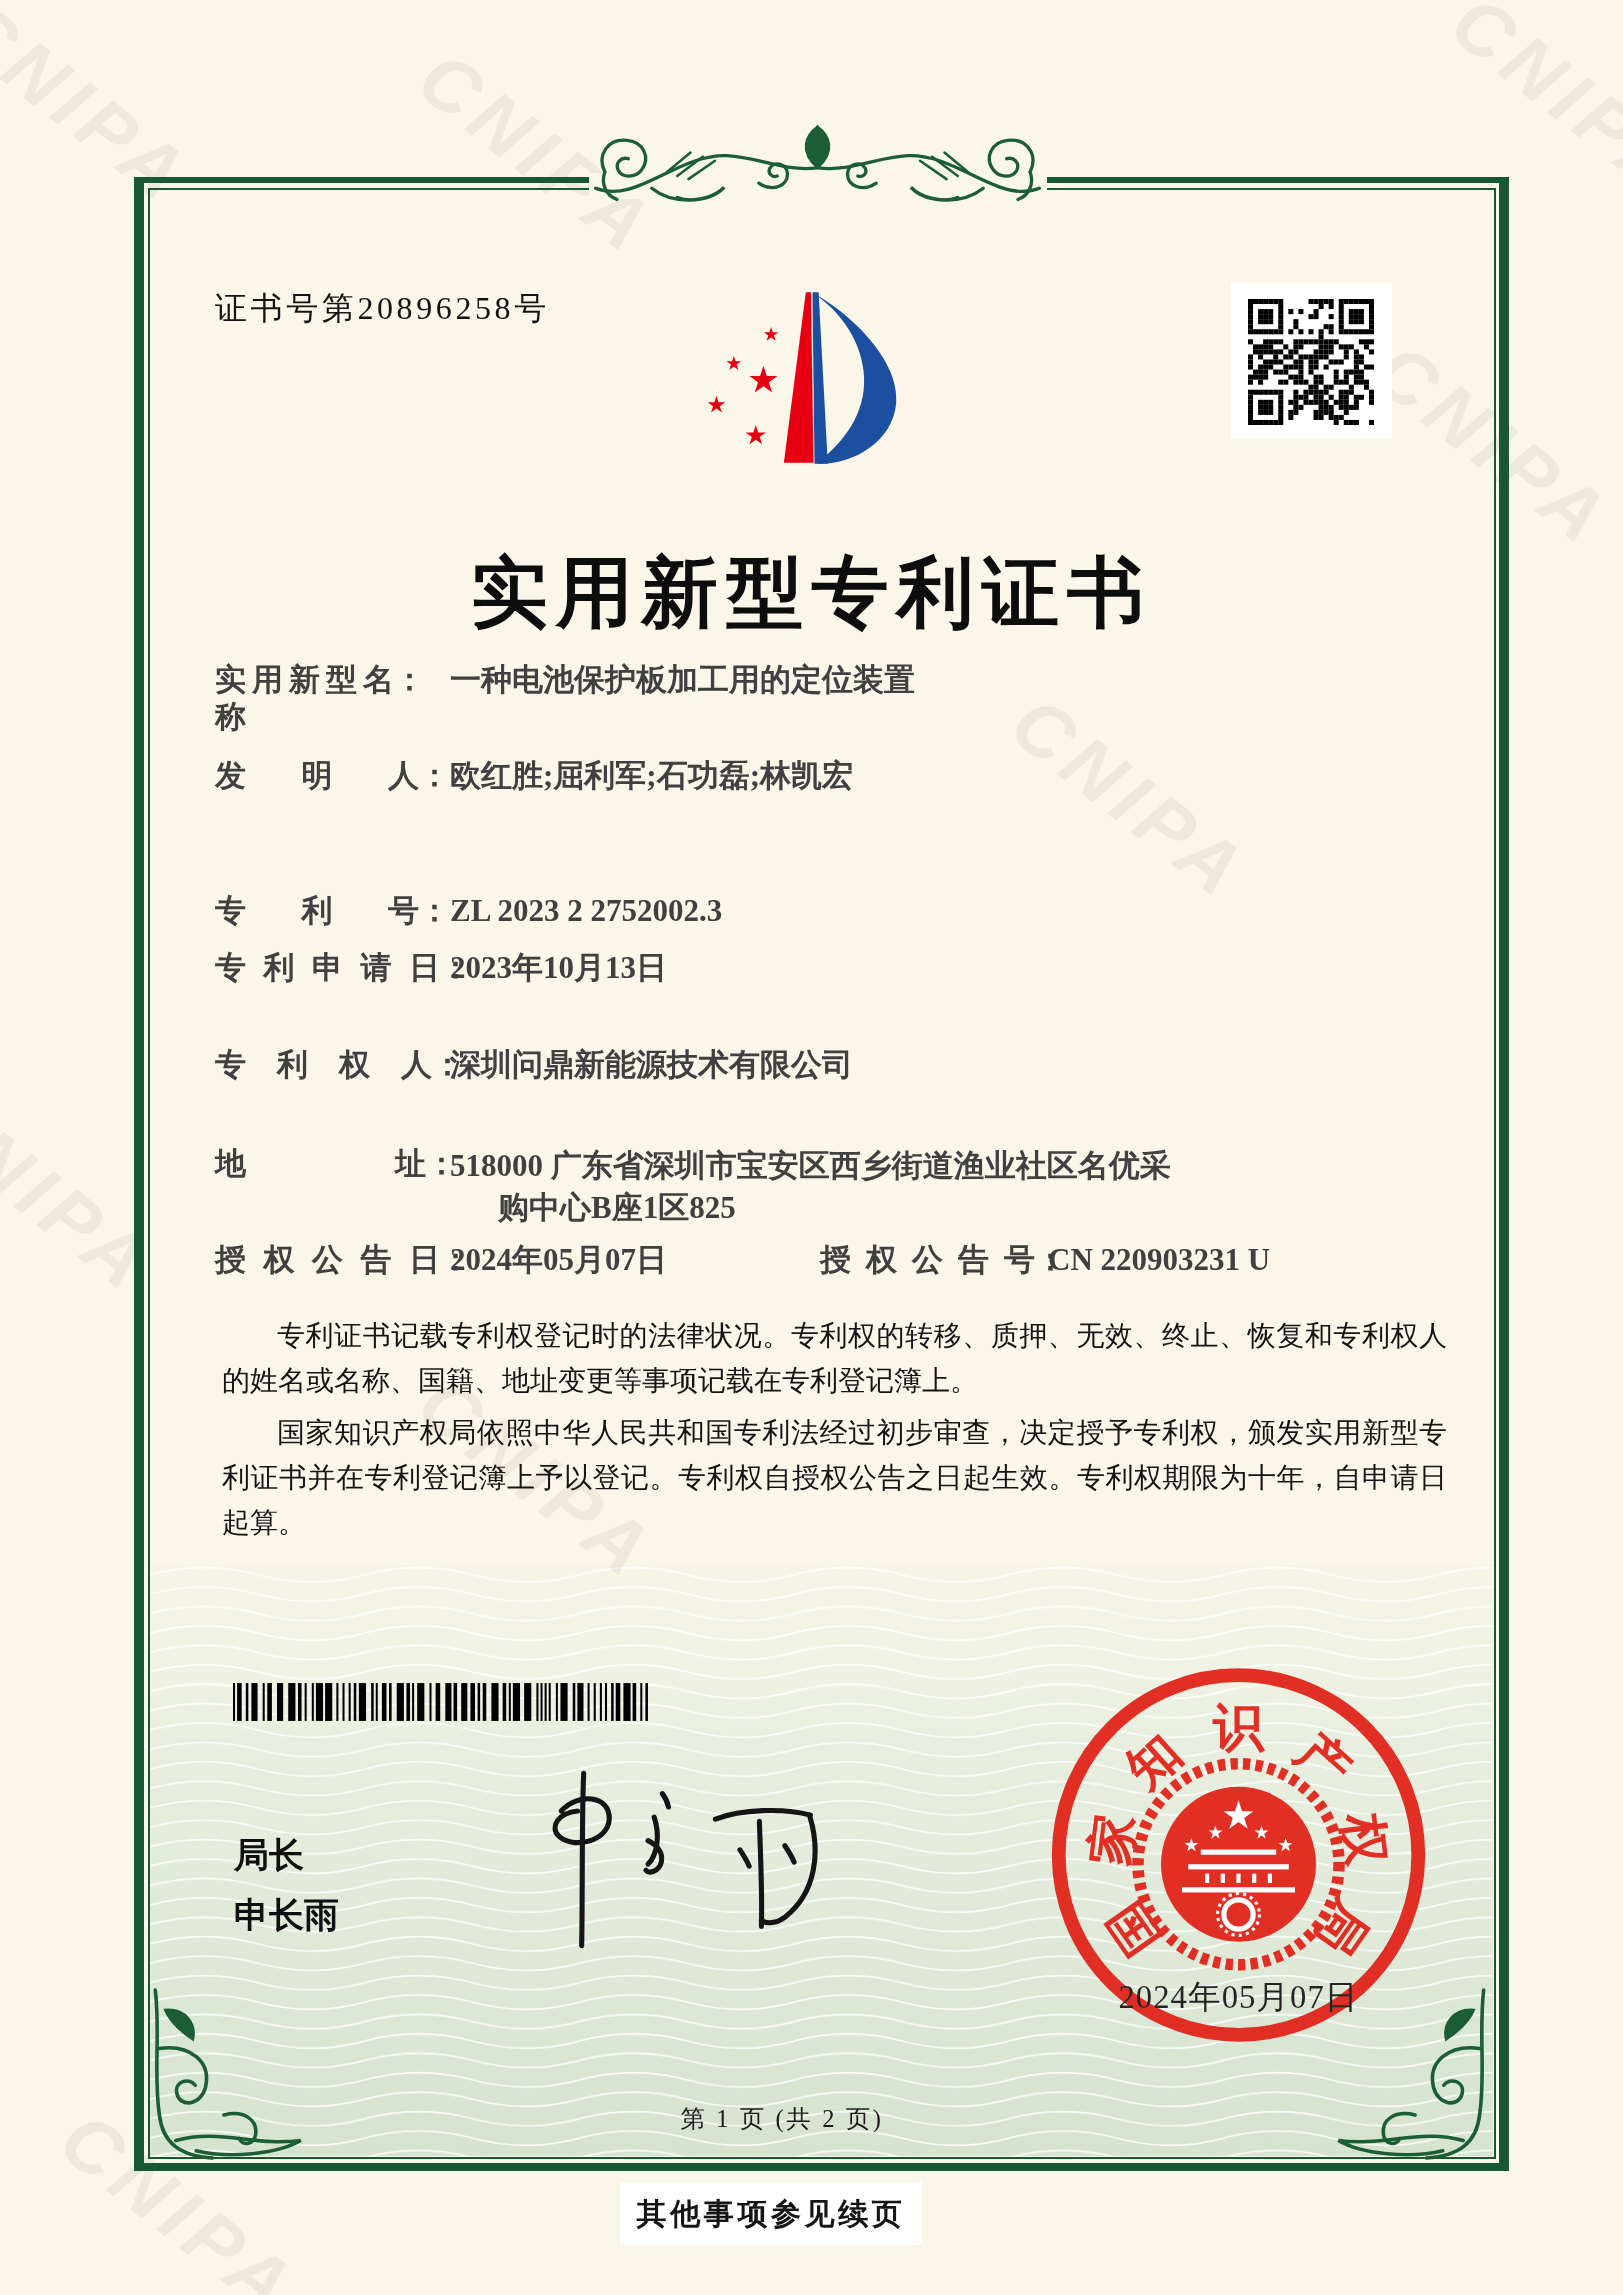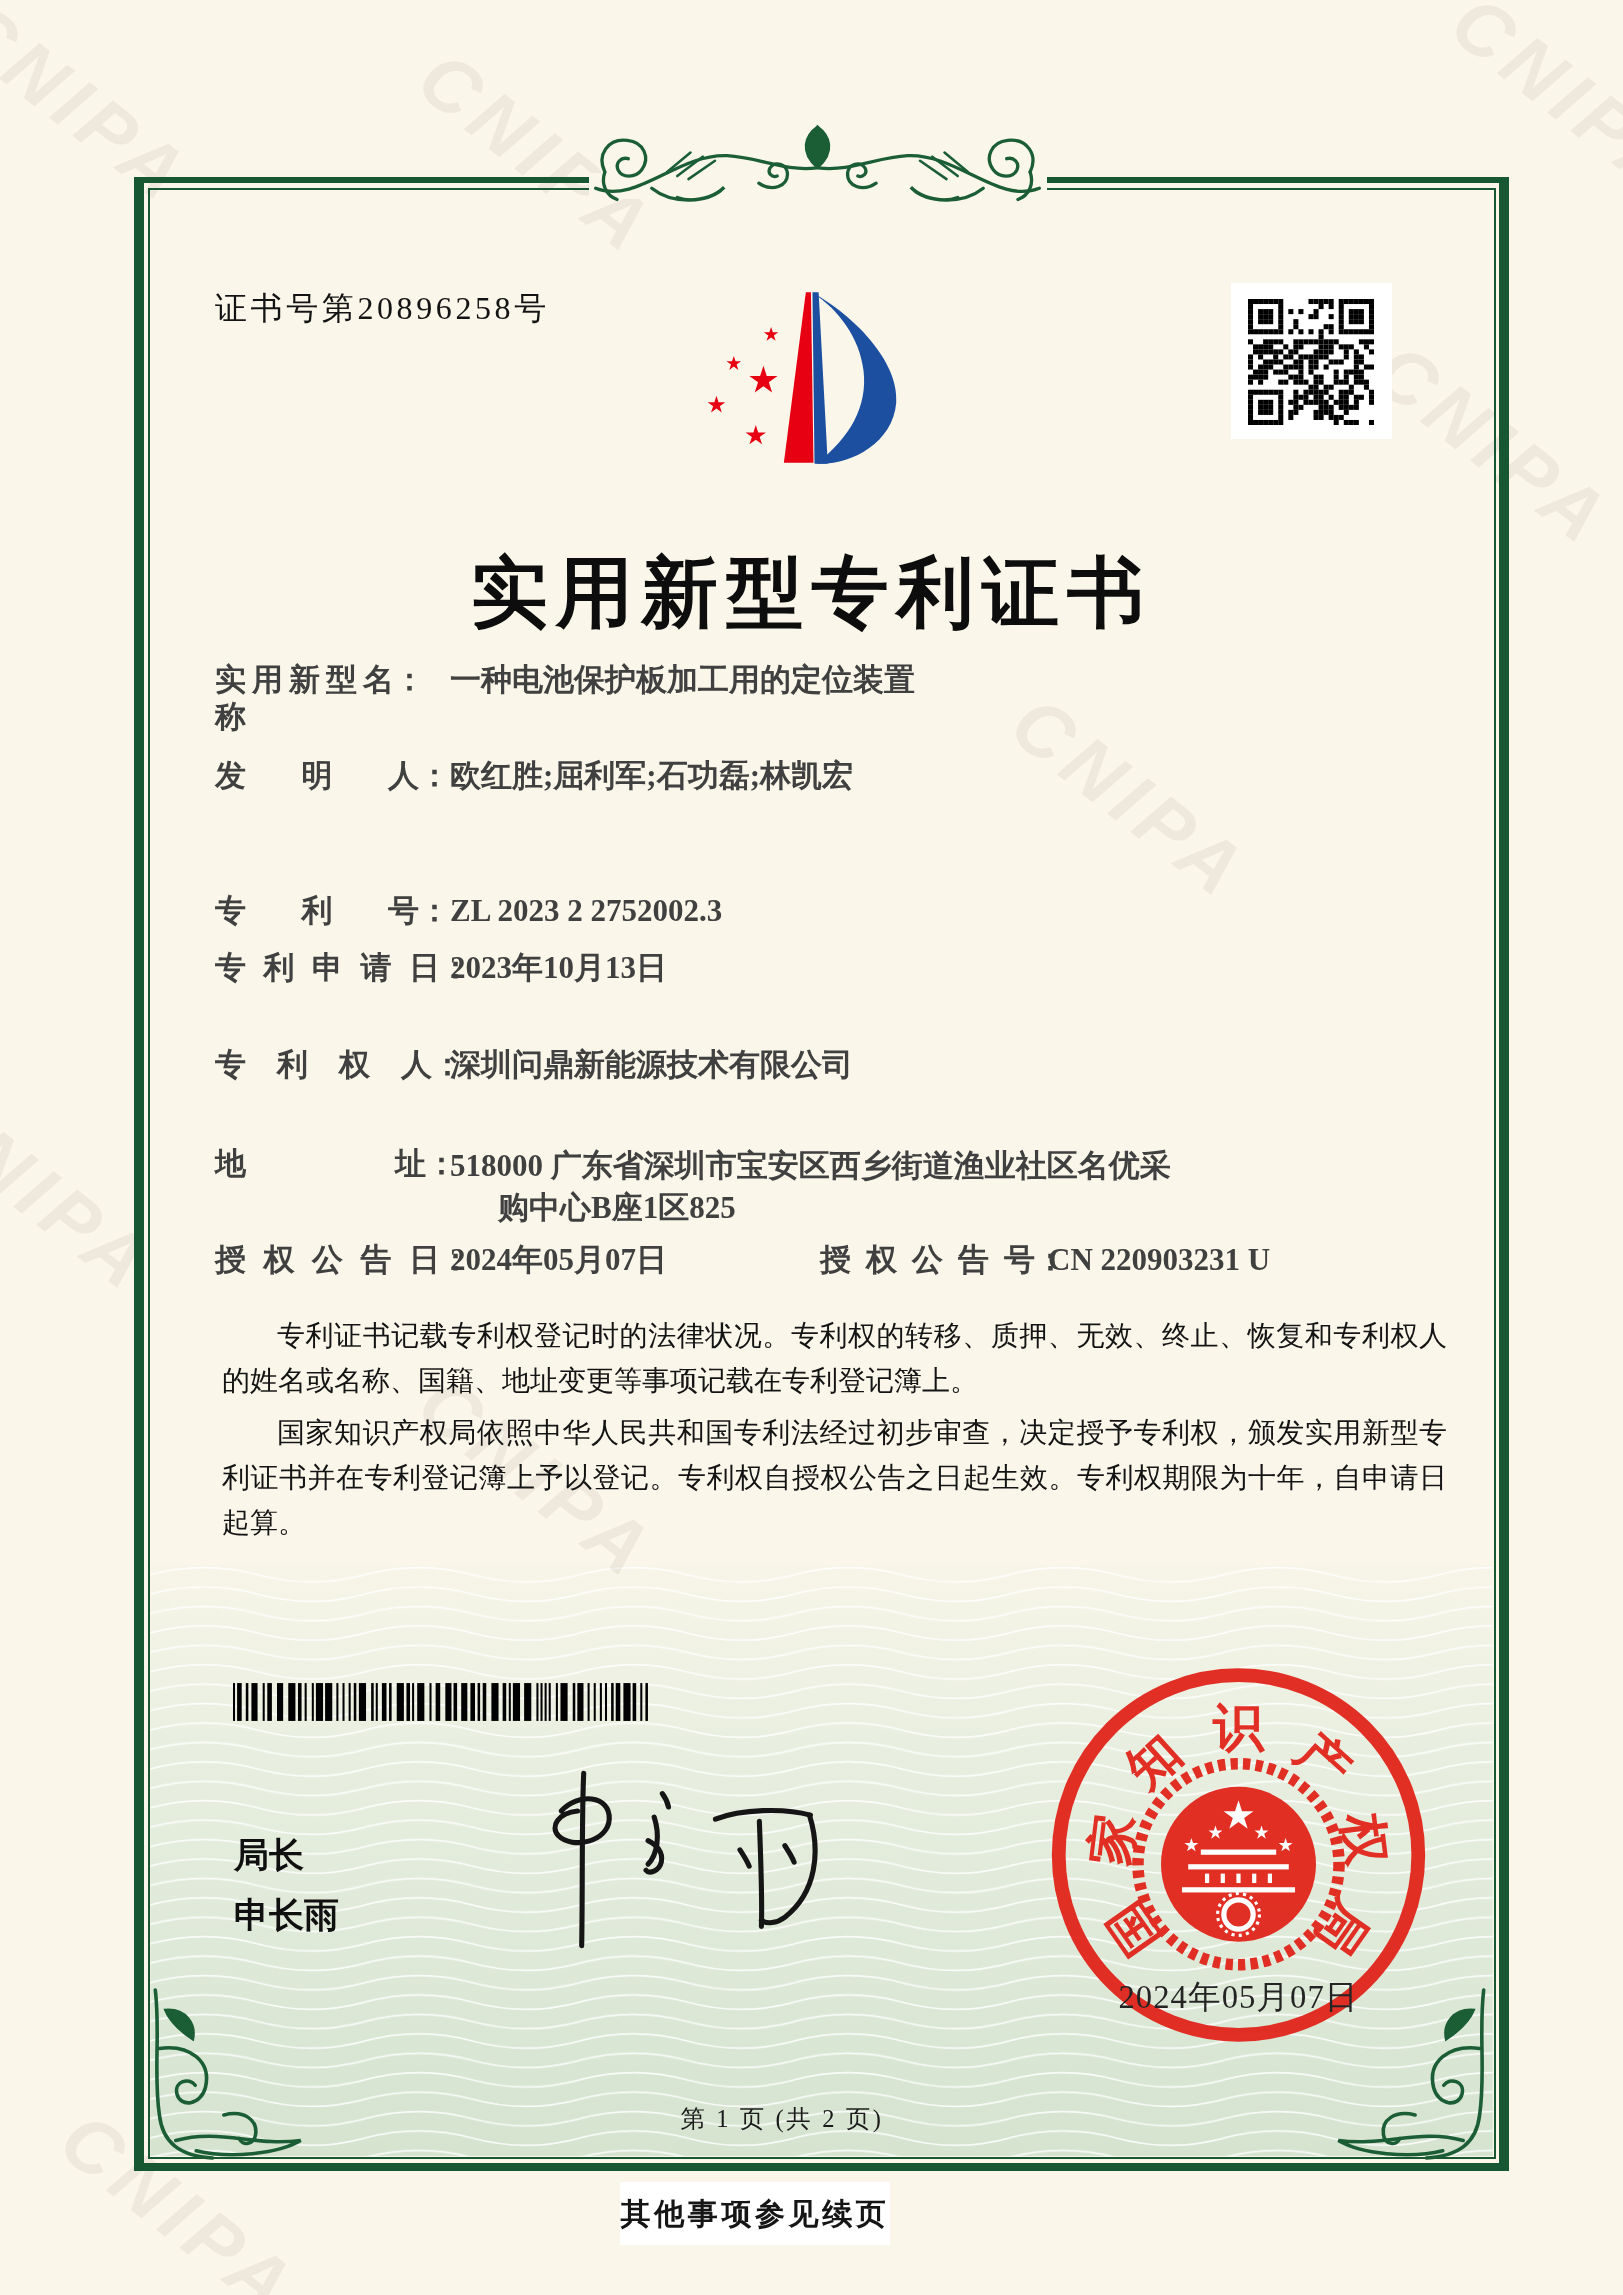--- a/index.html
+++ b/index.html
@@ -53,21 +53,21 @@
   
   .barcode{position:absolute;z-index:7;left:233px;top:1683px;}
   .director{position:absolute;z-index:7;left:234px;font-size:35px;font-weight:bold;
       font-family:"Liberation Sans","DejaVu Sans",sans-serif;color:#101010;}
   .director.t{top:1832px;}
   .director.n{top:1892px;}
   .sig{position:absolute;z-index:7;left:501px;top:1764px;}
   .seal{position:absolute;z-index:8;left:1049px;top:1665px;}
   .pagefoot{position:absolute;z-index:7;left:0;top:2102px;width:1564px;text-align:center;
       font-size:24.5px;letter-spacing:2.6px;color:#1a1a1a;}
-  .contbox{position:absolute;z-index:7;left:620px;top:2182px;width:270px;height:63px;
+  .contbox{position:absolute;z-index:7;left:620px;top:2182px;width:302px;height:63px;
       background:#ffffff;text-align:center;}
   .contbox span{display:inline-block;line-height:63px;font-size:30px;letter-spacing:3.6px;
       font-weight:bold;color:#151515;}
 </style>
 </head>
 <body>
 
 <div class="page">
 
   <div class="wm" style="left:72px;top:102px;">CNIPA</div>

